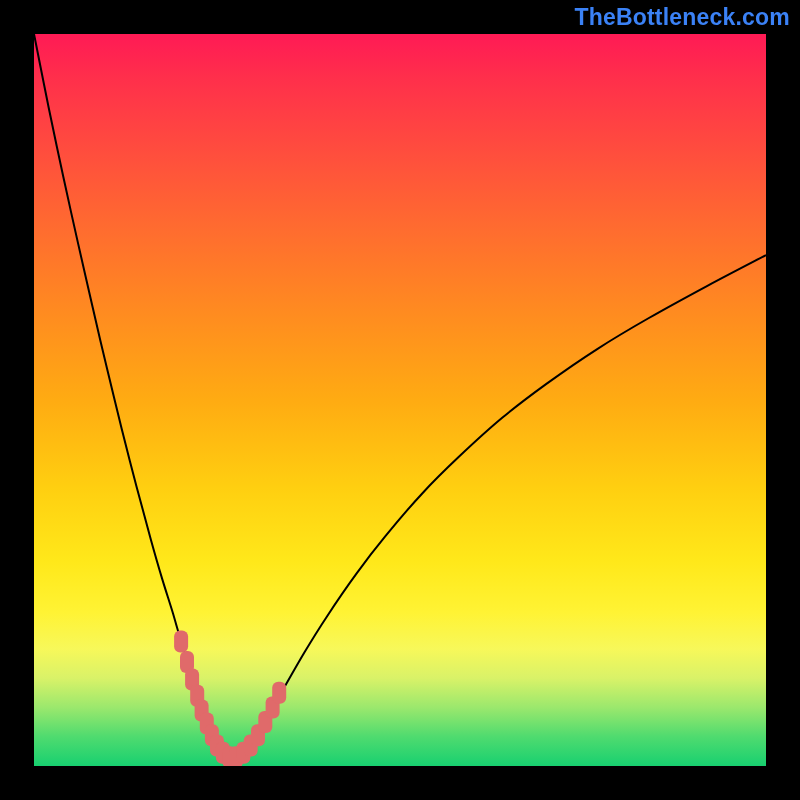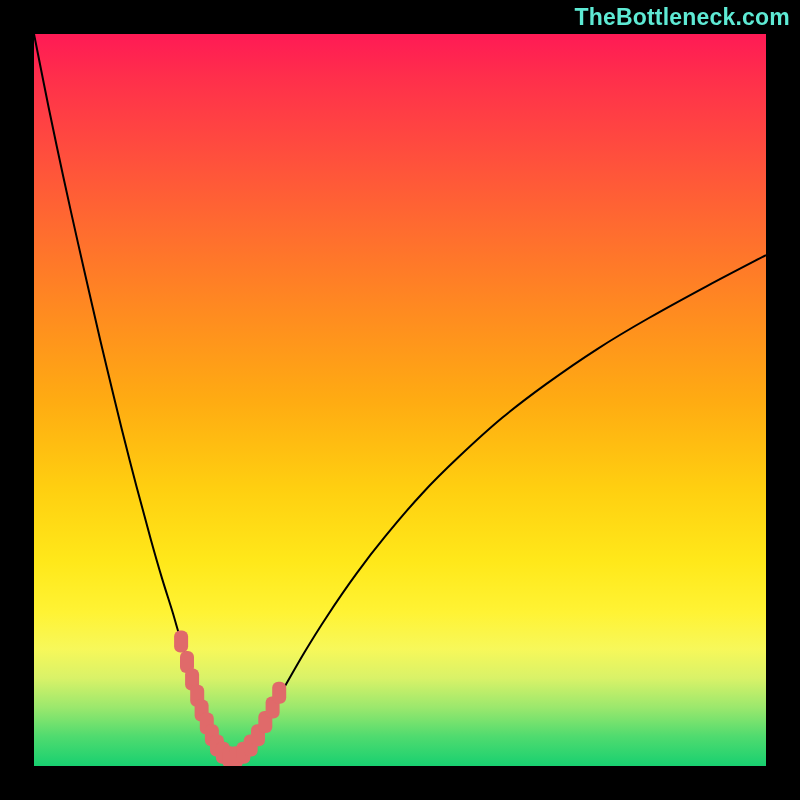--- a/index.html
+++ b/index.html
@@ -41,21 +41,21 @@
       #d9f268 88%,
       #9be86d 92%,
       #4fdb6f 96%,
       #18d070 100%
     );
   }
   .watermark {
     position: absolute;
     top: 4px;
     right: 10px;
-    color: #5eead4;
+    color: #3b82f6;
     font-size: 23px;
     font-weight: 600;
     letter-spacing: 0.2px;
     user-select: none;
   }
   svg.curve {
     position: absolute;
     left: 0;
     top: 0;
     width: 732px;

